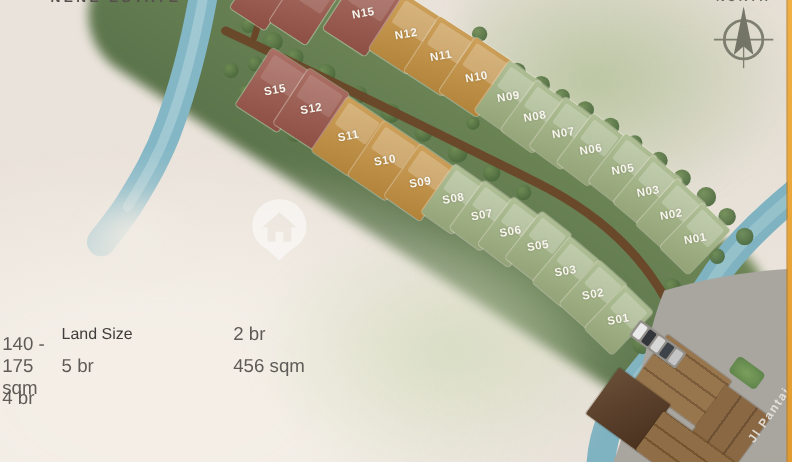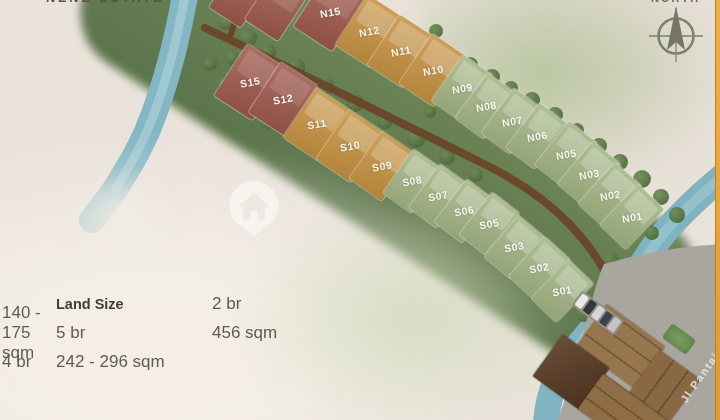--- a/index.html
+++ b/index.html
@@ -82,21 +82,21 @@
   #compass{left:646px;top:4px;opacity:.72;}
   #north-label{left:651px;top:-8px;font-size:11px;font-weight:bold;letter-spacing:2px;color:#6b6b60;}
 
   
   #estate-title{left:46px;top:-9px;font-size:12.5px;line-height:14px;font-weight:bold;
     letter-spacing:3px;color:#564f4b;white-space:nowrap;}
 
   
   #size-table{left:2px;top:289px;display:grid;grid-template-columns:54px 156px 170px;
     grid-auto-rows:29px;align-items:center;}
-  #size-table .hdr{font-size:14.5px;font-weight:bold;color:#413d3a;height:24px;line-height:24px;}
+  #size-table .hdr{font-size:14.5px;font-weight:normal;color:#413d3a;height:24px;line-height:24px;}
   #size-table .cell{font-size:17px;color:#5f5b57;}
 
   #edge-accent{right:0;top:0;width:5px;height:420px;
     background:linear-gradient(to bottom,#f0b044,#e09a2f);
     border-left:1px solid #c07f1f;}
 </style>
 </head>
 <body>
 
 <div id="stage">
@@ -318,17 +318,16 @@
     <div class="hdr"></div>
     <div class="hdr">Land Size</div>
 
     <div class="cell">2 br</div>
     <div class="cell">140 - 175 sqm</div>
 
     <div class="cell">5 br</div>
     <div class="cell">456 sqm</div>
 
     <div class="cell">4 br</div>
-    <div class="cell">242 - 296 sqm</div>
   </div>
 
   <div class="abs" id="edge-accent"></div>
 </div>
 
 </body></html>

